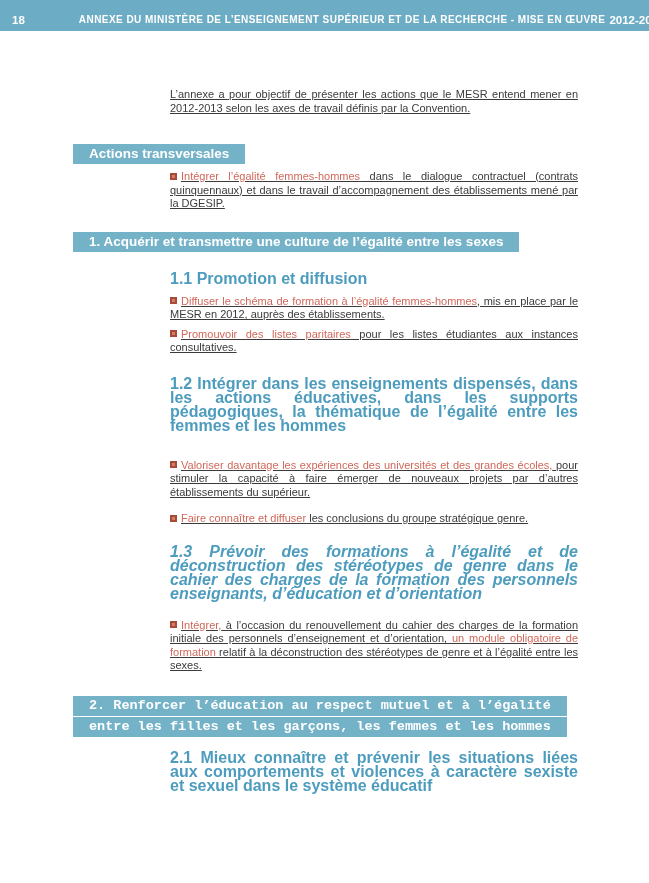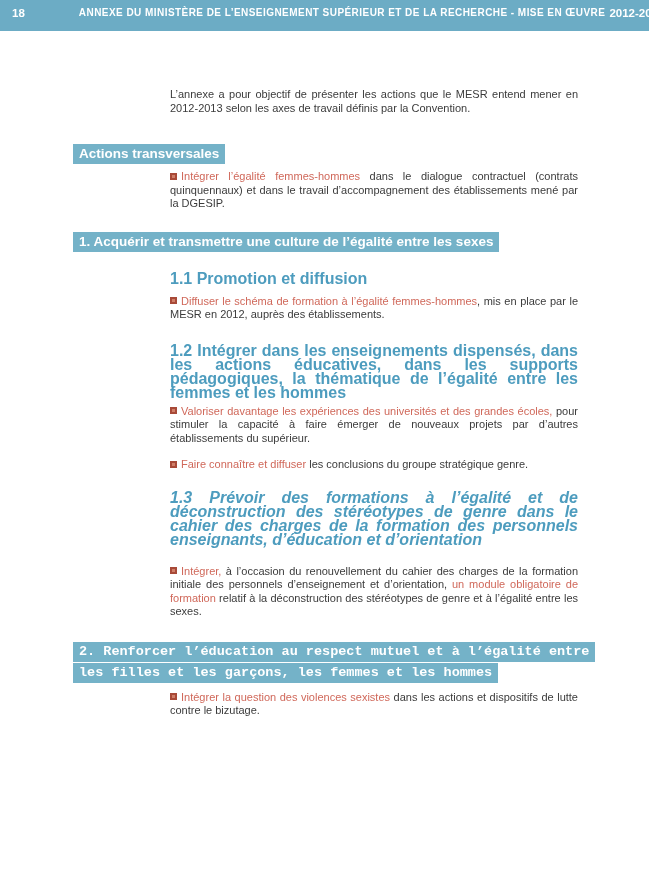--- a/index.html
+++ b/index.html
@@ -6,44 +6,44 @@
   html,body { background:#e8e8e8; }
   body { font-family:"Liberation Sans", sans-serif; }
   .page {
     position:relative; width:649px; height:883px;
     background:#ffffff; overflow:hidden;
   }
   
   .topbar {
     height:31px; background:var(--teal_bar);
     display:flex; align-items:flex-start;
-    padding:8px 0 5px 12px;
+    padding:15px 0 5px 12px;
   }
   .pagenum { color:#fff; font-weight:bold; font-size:11.5px; line-height:1; }
   .bartitle {
     color:#fff; font-weight:bold; font-size:10px; letter-spacing:0.45px;
     margin-left:54px; line-height:1; padding-bottom:1.5px; white-space:nowrap;
   }
   .baryears { color:#fff; font-weight:bold; font-size:11.5px; margin-left:4px; line-height:1; white-space:nowrap; }
 
   
   .body {
     font-size:11px; line-height:13.5px; color:var(--body_text);
-    text-align:justify; width:408px; margin-left:170px;
+    text-align:justify; width:408px; margin-left:170px;text-decoration:underline;
   }
   .intro1 { margin-top:57px; }
   .intro2 { margin-top:0; }
 
   
   .sechead {
     margin-left:73px; font-weight:bold; font-size:13.5px; color:#fff;
     line-height:21px;
   }
   .sechead .hl {
-    background:var(--teal_hl); padding:2px 6px 3px;
+    background:var(--teal_hl); padding:2px 16px 3px;
     -webkit-box-decoration-break:clone; box-decoration-break:clone;
   }
   .transversal { margin-top:28px; }
   .sec1 { margin-top:20px; }
   .sec2 { margin-top:22px; width:520px;font-family:Liberation Mono, monospace; }
 
   
   .subhead {
     margin-left:170px; width:408px; color:var(--teal_text);
     font-weight:bold; font-size:16px; line-height:14px; text-align:justify;
@@ -52,21 +52,21 @@
   .sub12 { margin-top:22px; }
   .sub13 { margin-top:19px;font-style:italic; }
   .sub21 { margin-top:14px; }
 
   
   .bullet { }
   .bt-a { margin-top:8px; }
   .bt-b { margin-top:6px; }
   .b11a { margin-top:9px; }
   .b11b { margin-top:6px; }
-  .b12a { margin-top:5px; }
+  .b12a { margin-top:26px; }
   .b12b { margin-top:13px; }
   .b13  { margin-top:18px; }
   .b21  { margin-top:8px; }
   .red { color:var(--red); }
   .sq {
     display:inline-block; width:7px; height:7px;
     background:var(--bullet_fill); border:2px solid var(--bullet_border);
     margin-right:4px; position:relative; top:-0.5px;
   }
 </style>
@@ -89,30 +89,31 @@
 
 
     <p class="body bullet bt-b"><span class="sq"></span><span class="red">Intégrer l’égalité femmes-hommes</span><span> dans le dialogue contractuel (contrats quinquennaux) et dans le travail d’accompagnement des établissements mené par la DGESIP.</span></p>
 
     <h2 class="sechead sec1"><span class="hl">1. Acquérir et transmettre une culture de l’égalité entre les sexes</span></h2>
 
     <h3 class="subhead sub11">1.1 Promotion et diffusion</h3>
 
     <p class="body bullet b11a"><span class="sq"></span><span class="red">Diffuser le schéma de formation à l’égalité femmes-hommes</span><span>, mis en place par le MESR en 2012, auprès des établissements.</span></p>
 
+    <p class="body bullet b11b"><span class="sq"></span><span class="red">Promouvoir des listes paritaires</span><span> pour les listes étudiantes aux instances consultatives.</span></p>
 
     <h3 class="subhead sub12">1.2 Intégrer dans les enseignements dispensés, dans les actions éducatives, dans les supports pédagogiques, la thématique de l’égalité entre les femmes et les hommes</h3>
 
     <p class="body bullet b12a"><span class="sq"></span><span class="red">Valoriser davantage les expériences des universités et des grandes écoles,</span><span> pour stimuler la capacité à faire émerger de nouveaux projets par d’autres établissements du supérieur.</span></p>
 
     <p class="body bullet b12b"><span class="sq"></span><span class="red">Faire connaître et diffuser</span><span> les conclusions du groupe stratégique genre.</span></p>
 
     <h3 class="subhead sub13">1.3 Prévoir des formations à l’égalité et de déconstruction des stéréotypes de genre dans le cahier des charges de la formation des personnels enseignants, d’éducation et d’orientation</h3>
 
     <p class="body bullet b13"><span class="sq"></span><span class="red">Intégrer,</span><span> à l’occasion du renouvellement du cahier des charges de la for­mation initiale des personnels d’enseignement et d’orientation, </span><span class="red">un module obligatoire de formation</span><span> relatif à la déconstruction des stéréotypes de genre et à l’égalité entre les sexes.</span></p>
 
     <h2 class="sechead sec2"><span class="hl">2. Renforcer l’éducation au respect mutuel et à l’égalité entre les filles et les garçons, les femmes et les hommes</span></h2>
 
+    <h3 class="subhead sub21">2.1 Mieux connaître et prévenir les situations liées aux comportements et violences à caractère sexiste et sexuel dans le système éducatif</h3>
 
-    <p class="body bullet b21"><span class="sq"></span><span class="red">Intégrer la question des violences sexistes</span><span> dans les actions et dispositifs de lutte contre le bizutage.</span></p>
 
   </main>
 </div>
 
 </body></html>

